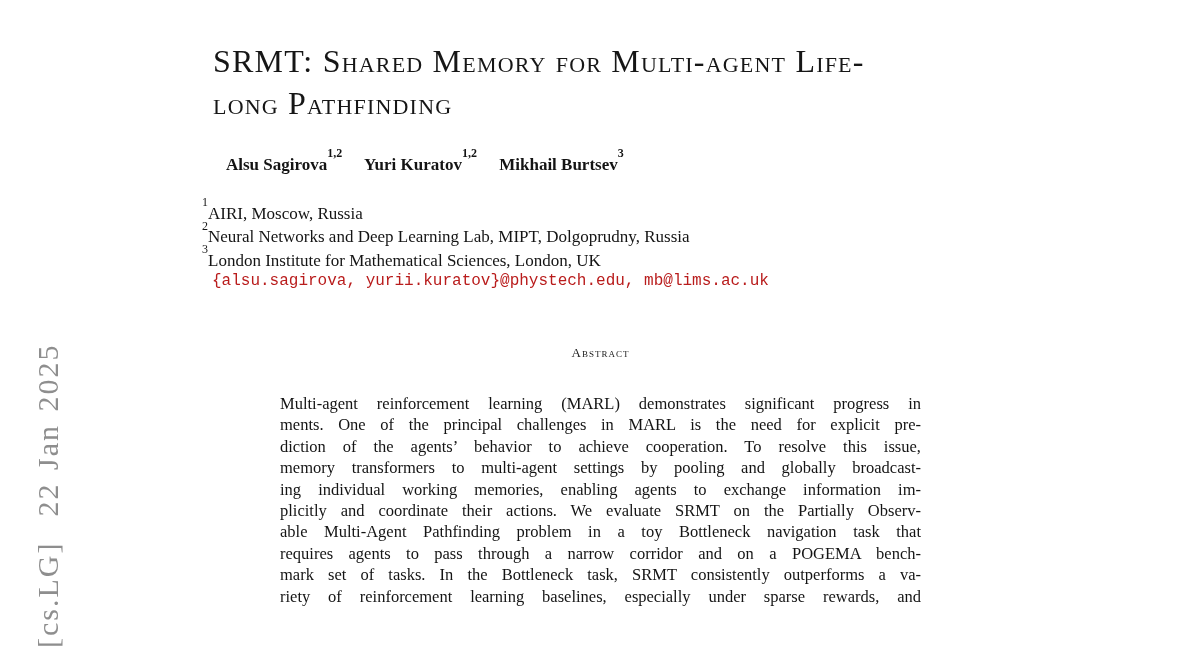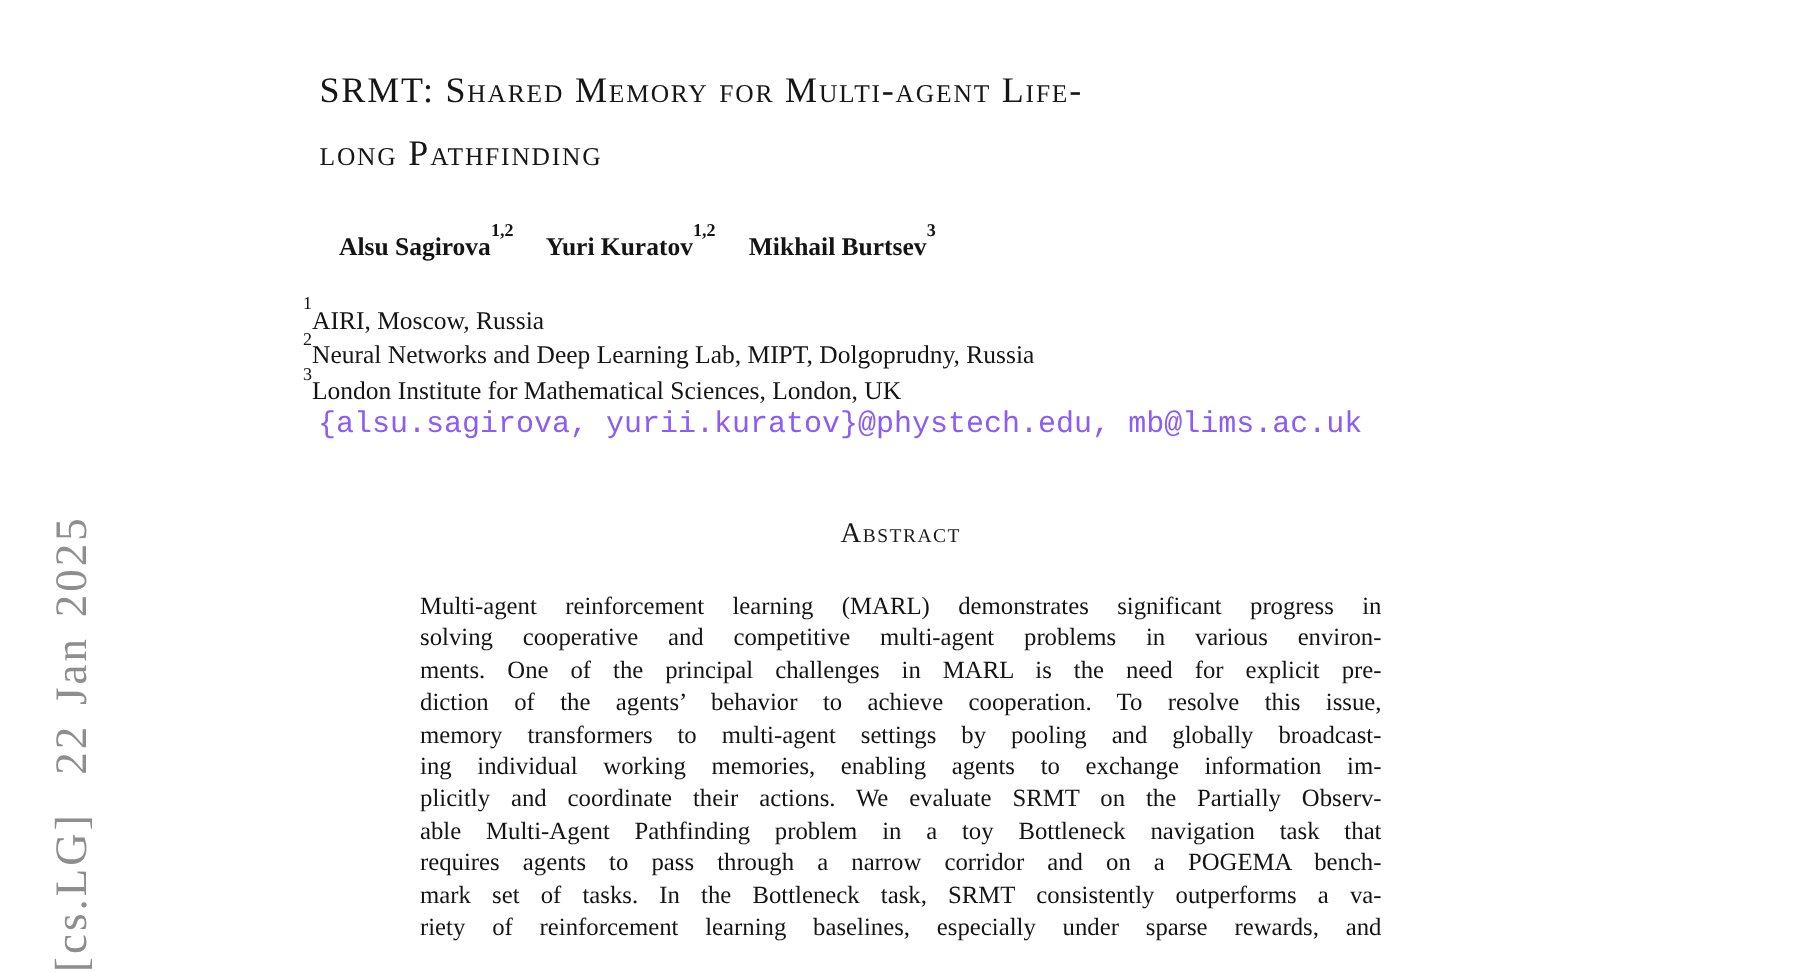--- a/index.html
+++ b/index.html
@@ -26,21 +26,21 @@
     font-size: 30px; line-height: 36px;
     letter-spacing: 2px;
     word-spacing: 3px;
     color: #8e8e8e;
     white-space: pre;
   }
   .title {
     position: absolute;
     left: 213px; top: 40px;
     margin: 0;
-    font-size: 24px;
+    font-size: 32px;
     font-weight: normal;
     font-variant: small-caps;
     letter-spacing: 1.2px;
     line-height: 42px;
     color: #161616;
   }
   .title-line { display: block; white-space: pre; }
   .authors {
     position: absolute;
     left: 226px; top: 155px;
@@ -59,31 +59,31 @@
     position: absolute;
     left: 202px; top: 202px;
     font-size: 17px;
     line-height: 23.4px;
     color: #141414;
   }
   .emails {
     position: absolute;
     left: 212px; top: 272px;
     font-family: "Liberation Mono", "DejaVu Sans Mono", monospace;
-    font-size: 20px;
+    font-size: 16px;
     letter-spacing: 0px;
-    color: #8b5cf6;
+    color: #b91c1c;
     white-space: pre;
   }
   .abstract-heading {
     position: absolute;
     left: 280px; top: 345px;
     width: 641px;
     text-align: center;
-    font-size: 19px;
+    font-size: 13px;
     font-variant: small-caps;
     letter-spacing: 1px;
     color: #1a1a1a;
   }
   .abstract-body {
     position: absolute;
     left: 280px; top: 393px;
     width: 641px;
     font-size: 16.5px;
     line-height: 21.4px;
@@ -117,21 +117,20 @@
     <div class="affiliation"><sup class="sup">2</sup><span>Neural Networks and Deep Learning Lab, MIPT, Dolgoprudny, Russia</span></div>
     <div class="affiliation"><sup class="sup">3</sup><span>London Institute for Mathematical Sciences, London, UK</span></div>
   </div>
 
   <div class="emails">{alsu.sagirova, yurii.kuratov}@phystech.edu, mb@lims.ac.uk</div>
 
   <section>
     <div class="abstract-heading">Abstract</div>
     <div class="abstract-body">
       <div class="abstract-line">Multi-agent reinforcement learning (MARL) demonstrates significant progress in</div>
-      <div class="abstract-line">solving cooperative and competitive multi-agent problems in various environ-</div>
       <div class="abstract-line">ments. One of the principal challenges in MARL is the need for explicit pre-</div>
       <div class="abstract-line">diction of the agents’ behavior to achieve cooperation. To resolve this issue,</div>
       <div class="abstract-line">memory transformers to multi-agent settings by pooling and globally broadcast-</div>
       <div class="abstract-line">ing individual working memories, enabling agents to exchange information im-</div>
       <div class="abstract-line">plicitly and coordinate their actions. We evaluate SRMT on the Partially Observ-</div>
       <div class="abstract-line">able Multi-Agent Pathfinding problem in a toy Bottleneck navigation task that</div>
       <div class="abstract-line">requires agents to pass through a narrow corridor and on a POGEMA bench-</div>
       <div class="abstract-line">mark set of tasks. In the Bottleneck task, SRMT consistently outperforms a va-</div>
       <div class="abstract-line">riety of reinforcement learning baselines, especially under sparse rewards, and</div>
     </div>

